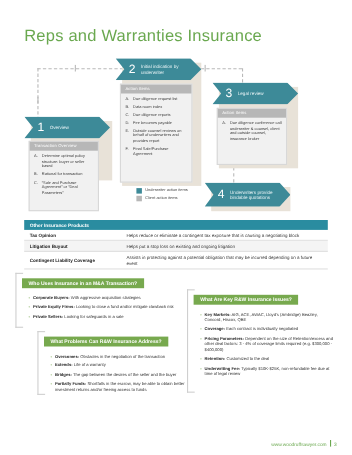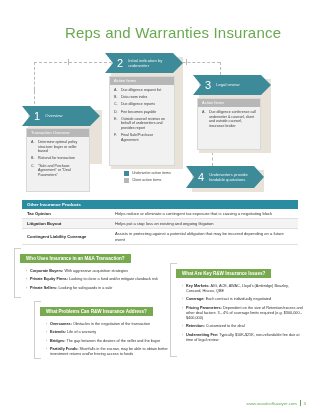--- a/index.html
+++ b/index.html
@@ -6,21 +6,21 @@
   body{
     width:320px;height:414px;background:#ffffff;overflow:hidden;
     font-family:"Liberation Sans", sans-serif;
     -webkit-font-smoothing:antialiased;
   }
   .page{position:relative;width:320px;height:414px;}
 
   
   .title{
     position:absolute;left:22px;top:24px;
-    font-size:15px;color:#6aa84f;letter-spacing:.2px;white-space:nowrap;margin-left:43px;
+    font-size:15px;color:#6aa84f;letter-spacing:.2px;white-space:nowrap;
   }
 
   
   .diagram{position:absolute;left:0;top:52px;width:320px;height:142px;}
 
   
   .chev{
     position:absolute;height:20px;background:#3d8a98;color:#fff;
     display:flex;align-items:center;
     -webkit-clip-path:polygon(0 0,calc(100% - 10px) 0,100% 50%,calc(100% - 10px) 100%,0 100%,8px 50%);

